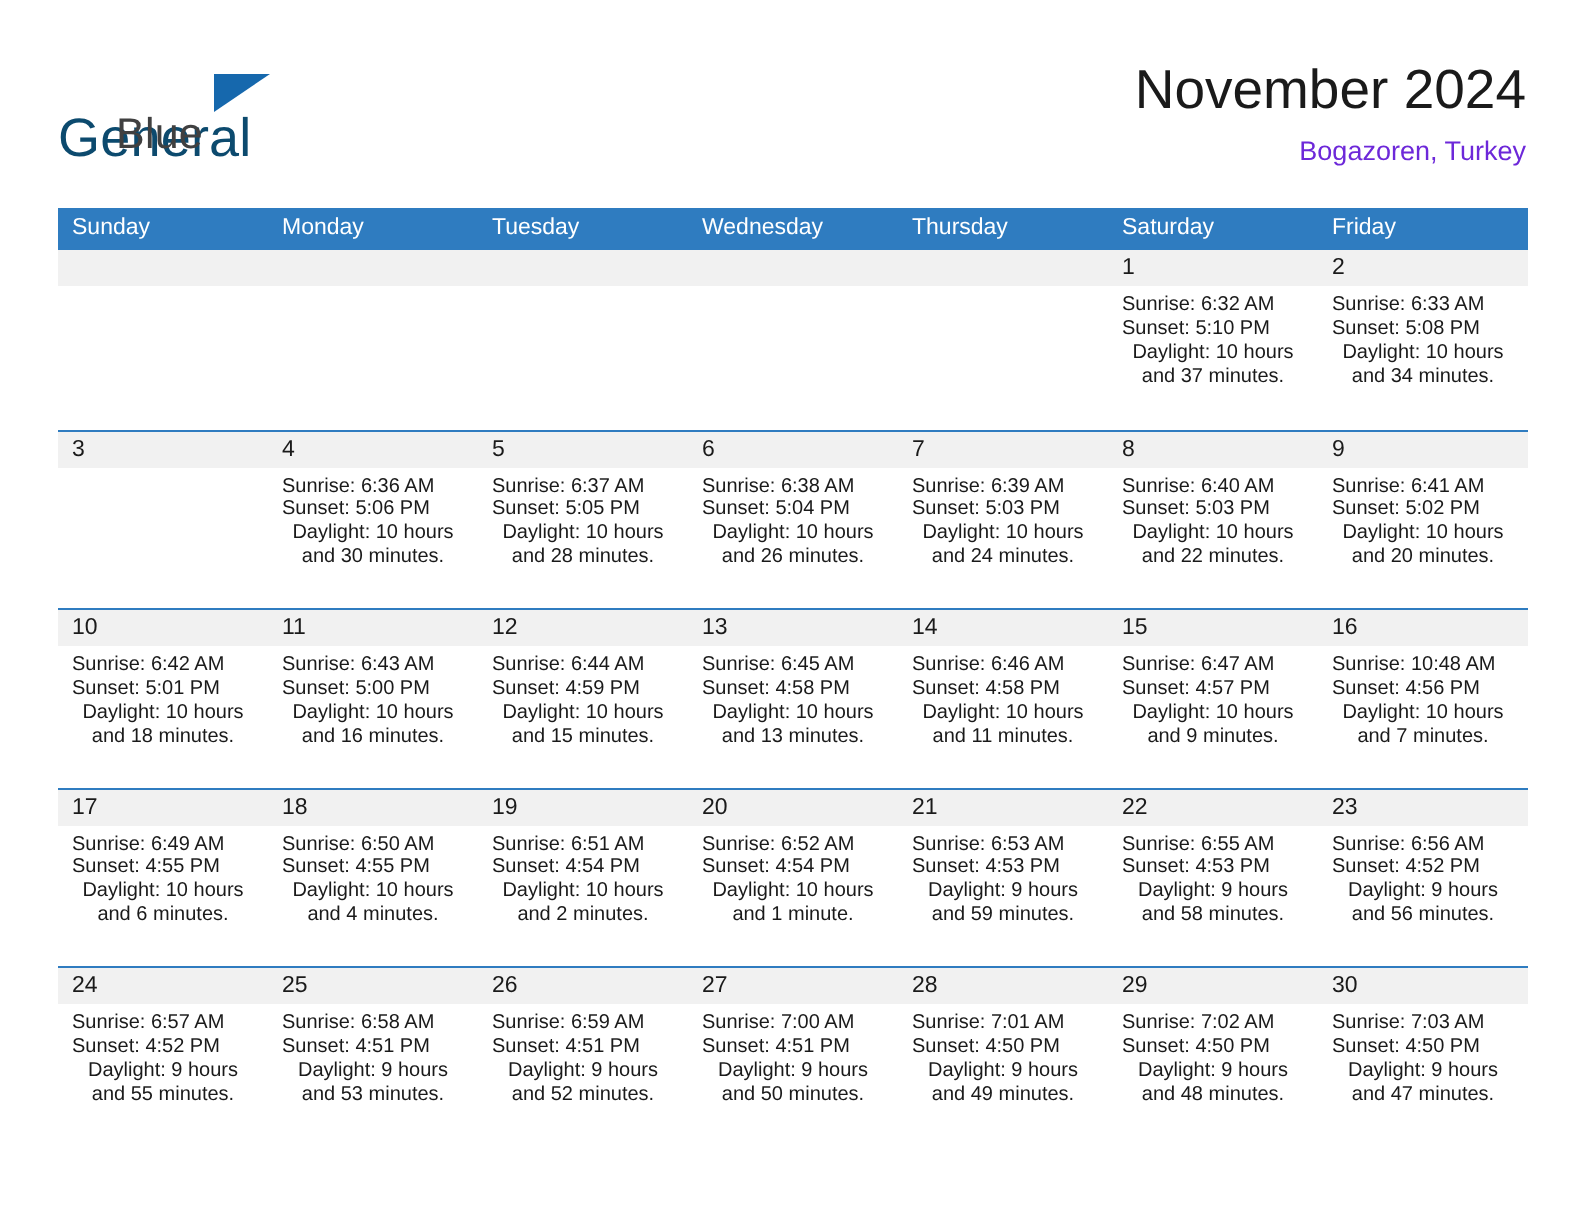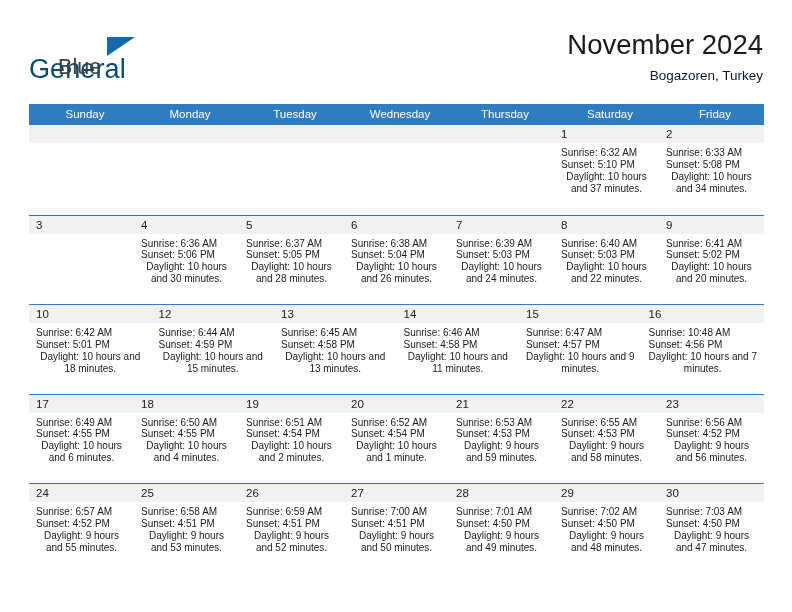--- a/index.html
+++ b/index.html
@@ -73,21 +73,21 @@
   }
   .cal-title {
     font-size: 27.5px;
     font-weight: normal;
     color: #1a1a1a;
     line-height: 34px;
     white-space: nowrap;
   }
   .cal-subtitle {
     font-size: 13.5px;
-    color: #0f172a;
+    color: #6d28d9;
     line-height: 20px;
     margin-top: 4px;
     white-space: nowrap;
   }
 
   
   .calendar {
     position: absolute;
     left: 29px;
     top: 104px;
@@ -100,21 +100,20 @@
   }
   .dow-cell {
     flex: 1 1 0;
     color: #ffffff;
     font-size: 11.5px;
     line-height: 21px;
     padding-left: 7px;
     box-sizing: border-box;
     white-space: nowrap;
     overflow: hidden;
-    text-align: center;
   }
   .week-row {
     display: flex;
     height: 89.5px;
     border-top: 1.5px solid #2f7cc0;
     box-sizing: border-box;
   }
   .week-row:first-of-type {
     border-top: none;
   }
@@ -272,20 +271,28 @@
         <div class="week-row">
           <div class="day-cell">
             <span class="day-number">10</span>
             <div class="day-info">
               <div>Sunrise: 6:42 AM</div>
               <div>Sunset: 5:01 PM</div>
               <div class="daylight-line">Daylight: 10 hours and 18 minutes.</div>
             </div>
           </div>
           <div class="day-cell">
+            <span class="day-number">11</span>
+            <div class="day-info">
+              <div>Sunrise: 6:43 AM</div>
+              <div>Sunset: 5:00 PM</div>
+              <div class="daylight-line">Daylight: 10 hours and 16 minutes.</div>
+            </div>
+          </div>
+          <div class="day-cell">
             <span class="day-number">12</span>
             <div class="day-info">
               <div>Sunrise: 6:44 AM</div>
               <div>Sunset: 4:59 PM</div>
               <div class="daylight-line">Daylight: 10 hours and 15 minutes.</div>
             </div>
           </div>
           <div class="day-cell">
             <span class="day-number">13</span>
             <div class="day-info">

